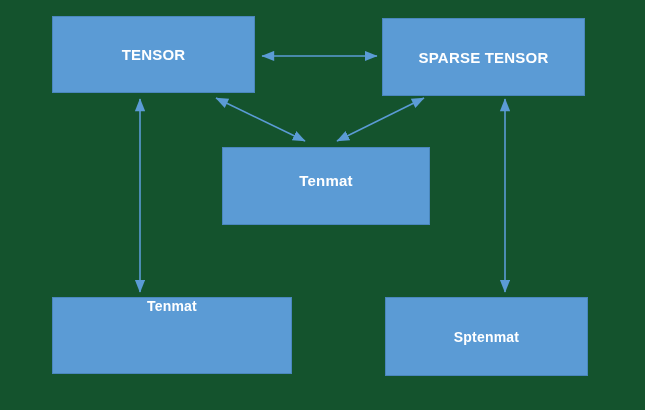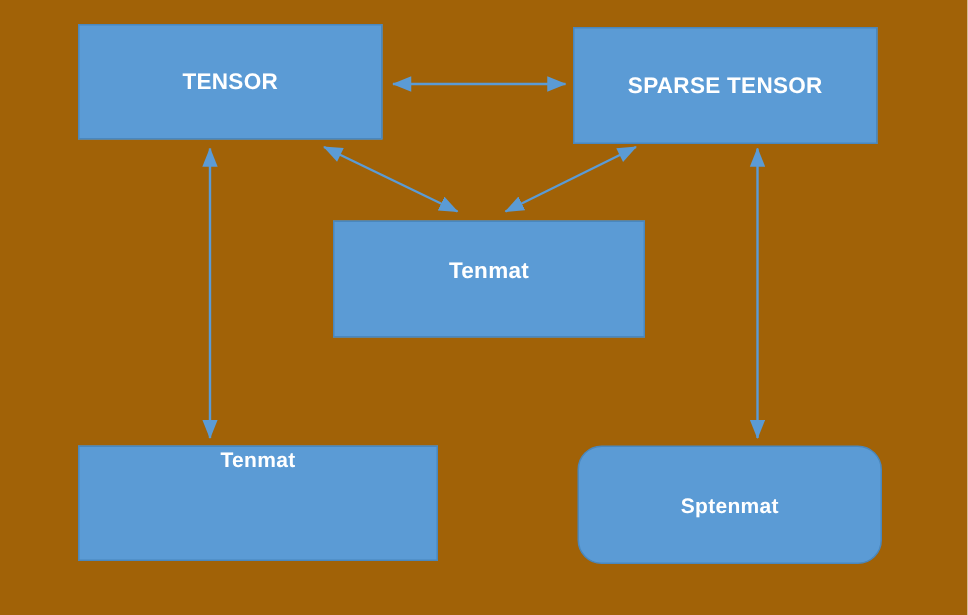--- a/index.html
+++ b/index.html
@@ -7,21 +7,21 @@
     padding: 0;
     background: #ffffff;
   }
   body {
     font-family: "Liberation Sans", sans-serif;
   }
   #canvas {
     position: relative;
     width: 645px;
     height: 410px;
-    background: #a16207;
+    background: #14532d;
     overflow: hidden;
   }
   .node {
     position: absolute;
     box-sizing: border-box;
     background: #5b9bd5;
     border: 1px solid #4a87bd;
     color: #ffffff;
     font-weight: bold;
     letter-spacing: 0.2px;
@@ -34,21 +34,21 @@
     display: block;
     white-space: nowrap;
   }
 
   
   #node-tensor        { left: 52px;  top: 16px;  width: 203px; height: 77px;  align-items: center; font-size: 15px; }
   #node-sparse-tensor { left: 382px; top: 18px;  width: 203px; height: 78px;  align-items: center; font-size: 15px; }
   #node-ttensor       { left: 222px; top: 147px; width: 208px; height: 78px;  align-items: flex-start; font-size: 15px; }
   #node-ttensor .node-label { margin-top: 24px; }
   #node-tenmat        { left: 52px;  top: 297px; width: 240px; height: 77px;  align-items: flex-start; font-size: 14px; }
-  #node-sptenmat      { left: 385px; top: 297px; width: 203px; height: 79px;  align-items: center; font-size: 14px; border-radius: 16px; }
+  #node-sptenmat      { left: 385px; top: 297px; width: 203px; height: 79px;  align-items: center; font-size: 14px; }
 
   #edges {
     position: absolute;
     left: 0;
     top: 0;
     width: 645px;
     height: 410px;
     z-index: 1;
   }
 </style>

